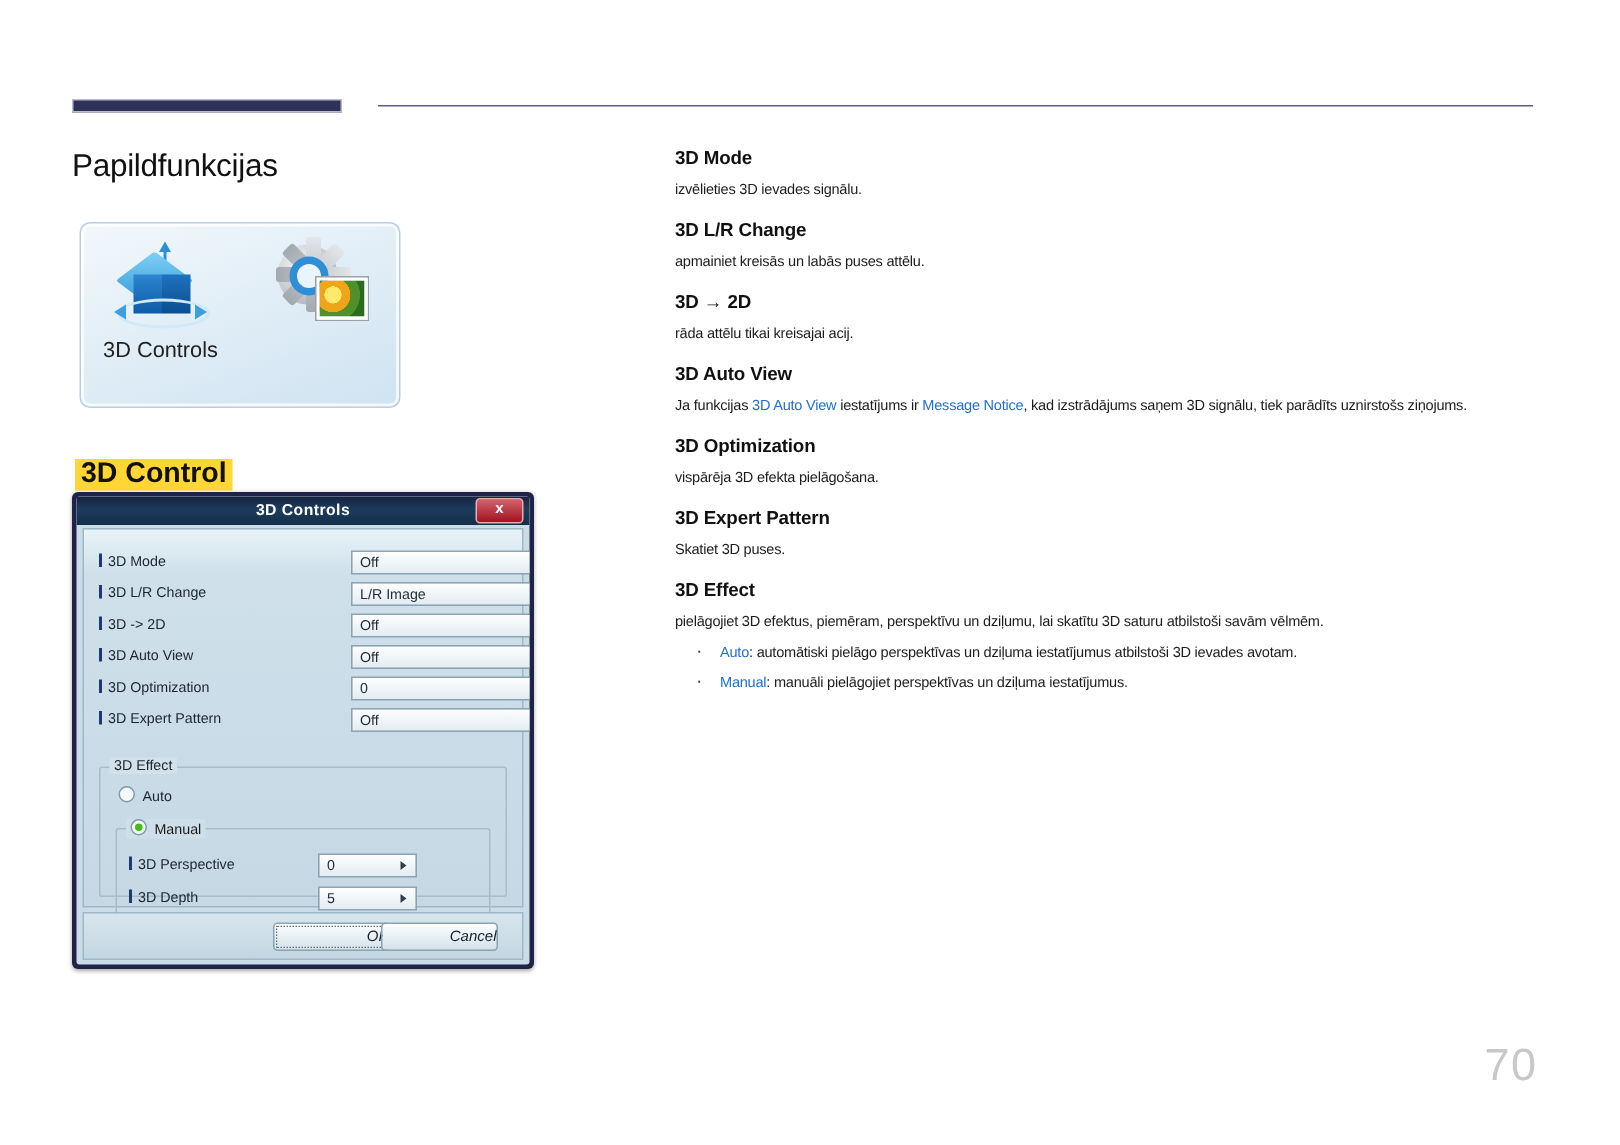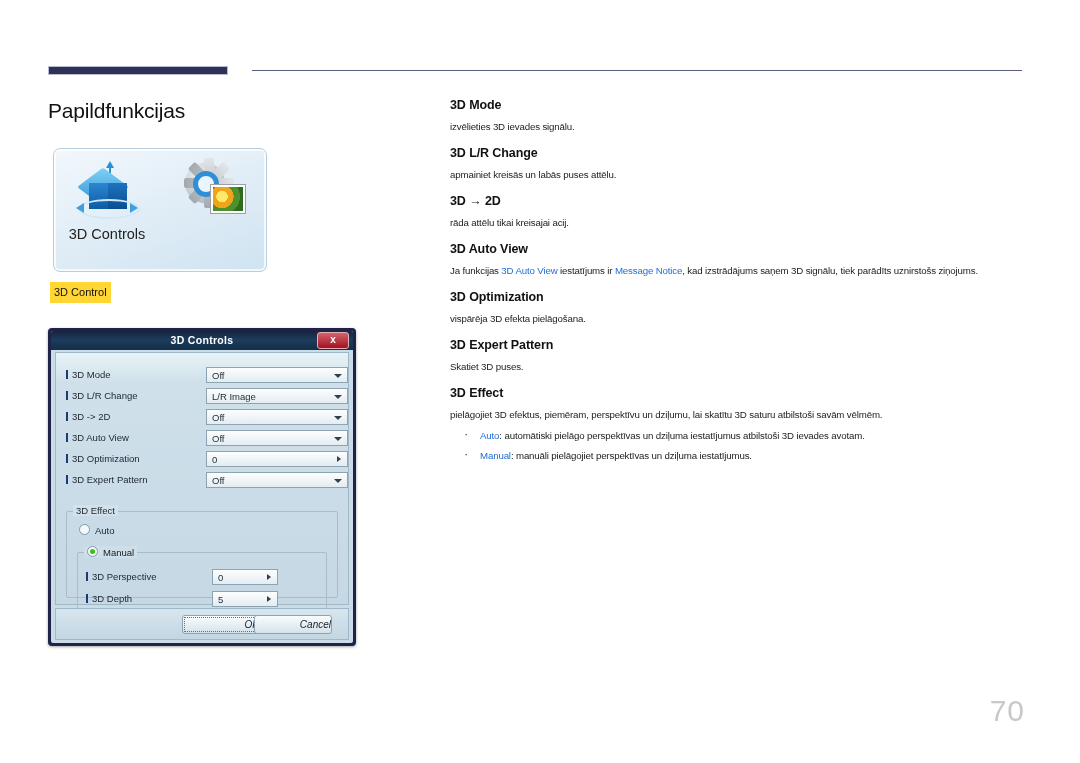--- a/index.html
+++ b/index.html
@@ -184,25 +184,25 @@
     width: 106px;
     font-size: 14.5px;
     color: #222;
     line-height: 18px;
     font-family: "Liberation Sans", sans-serif;
   }
 
   #section-tag {
     position: absolute;
     left: 50px;
-    top: 282px;
+    top: 306px;
     background: #ffd633;
     color: #111;
-    font-size: 11px;
-    font-weight: normal;
+    font-size: 19px;
+    font-weight: bold;
     padding: 2px 4px 3px 4px;
     line-height: 16px;
   }
 
   
   #dialog {
     position: absolute;
     left: 48px;
     top: 328px;
     width: 308px;
@@ -273,21 +273,21 @@
   .field-bar {
     display: inline-block;
     width: 2px;
     height: 9px;
     background: #1e3a6e;
     margin-right: 4px;
     vertical-align: -1px;
   }
   .combo {
     position: absolute;
-    left: 140px;
+    left: 168px;
     top: -2px;
     width: 142px;
     height: 16px;
     background: linear-gradient(180deg,#fdfefe,#e3ecf1);
     border: 1px solid #8ba3b3;
     box-sizing: border-box;
   }
   .combo-value {
     position: absolute;
     left: 5px; top: 2px;

